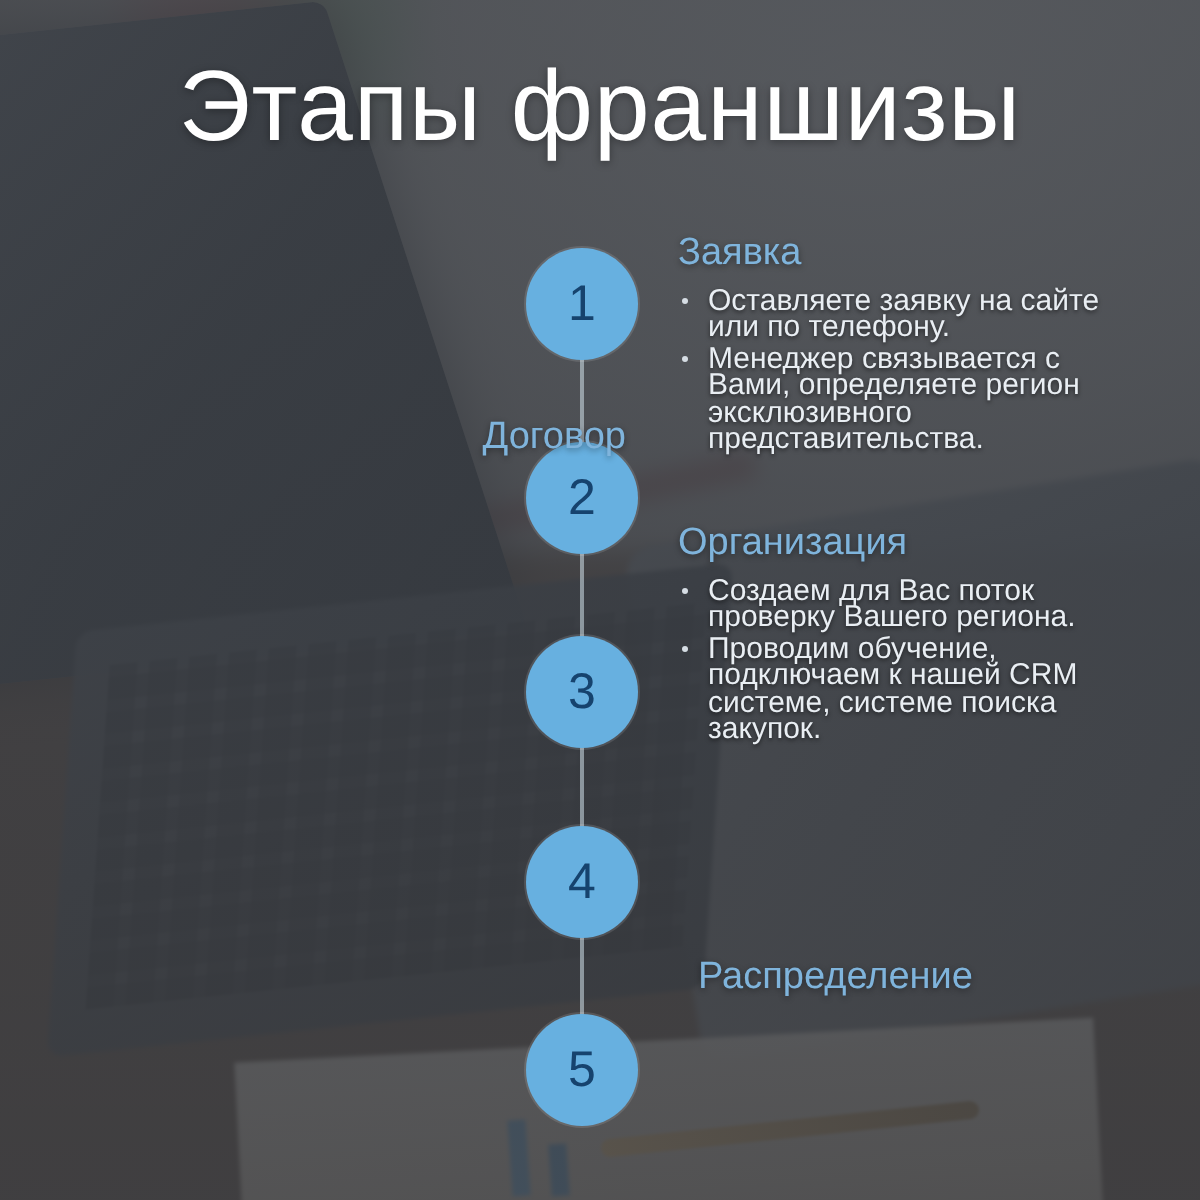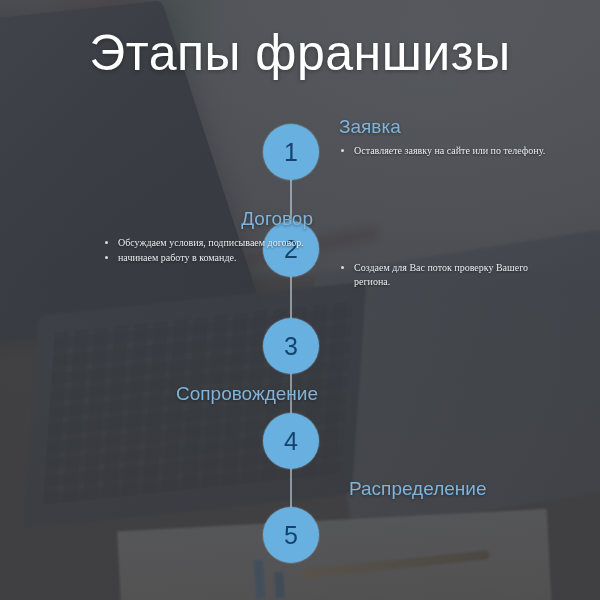--- a/index.html
+++ b/index.html
@@ -153,25 +153,24 @@
   }
   .block.right h2{text-align:left;}
   .block.left h2{text-align:right;}
   .block ul{
     margin:0;padding:0;list-style:none;
   }
   .block li{
     position:relative;
     padding-left:15px;
     color:#e9eef3;
-    font-size:10px;
+    font-size:15px;
     line-height:13.5px;
     margin-bottom:2px;
     text-shadow:0 1px 2px rgba(0,0,0,.55);
-    font-family:Liberation Serif, serif;
   }
   .block li::before{
     content:"";
     position:absolute;left:2px;top:5px;
     width:3px;height:3px;border-radius:50%;
     background:#d6dde4;
   }
 
   
   .b1{left:339px;top:116px;width:215px;}
@@ -215,39 +214,37 @@
     <div class="circle c1">1</div>
     <div class="circle c2">2</div>
     <div class="circle c3">3</div>
     <div class="circle c4">4</div>
     <div class="circle c5">5</div>
 
     <div class="block right b1">
       <h2>Заявка</h2>
       <ul>
         <li>Оставляете заявку на сайте  или по телефону.</li>
+        <li>Менеджер связывается с Вами, определяете регион эксклюзивного представительства.</li>
       </ul>
     </div>
 
     <div class="block left b2">
       <h2>Договор</h2>
-      <ul>
-        <li>Обсуждаем условия, подписываем договор.</li>
-        <li>начинаем работу в команде.</li>
-      </ul>
     </div>
 
     <div class="block right b3">
+      <h2>Организация</h2>
       <ul>
         <li>Создаем для Вас поток проверку Вашего региона.</li>
+        <li>Проводим обучение, подключаем к нашей CRM системе, системе поиска закупок.</li>
       </ul>
     </div>
 
     <div class="block left b4">
-      <h2>Сопровождение</h2>
       <ul>
       </ul>
     </div>
 
     <div class="block right b5">
       <h2>Распределение</h2>
     </div>
 
   </div>
 </div>

